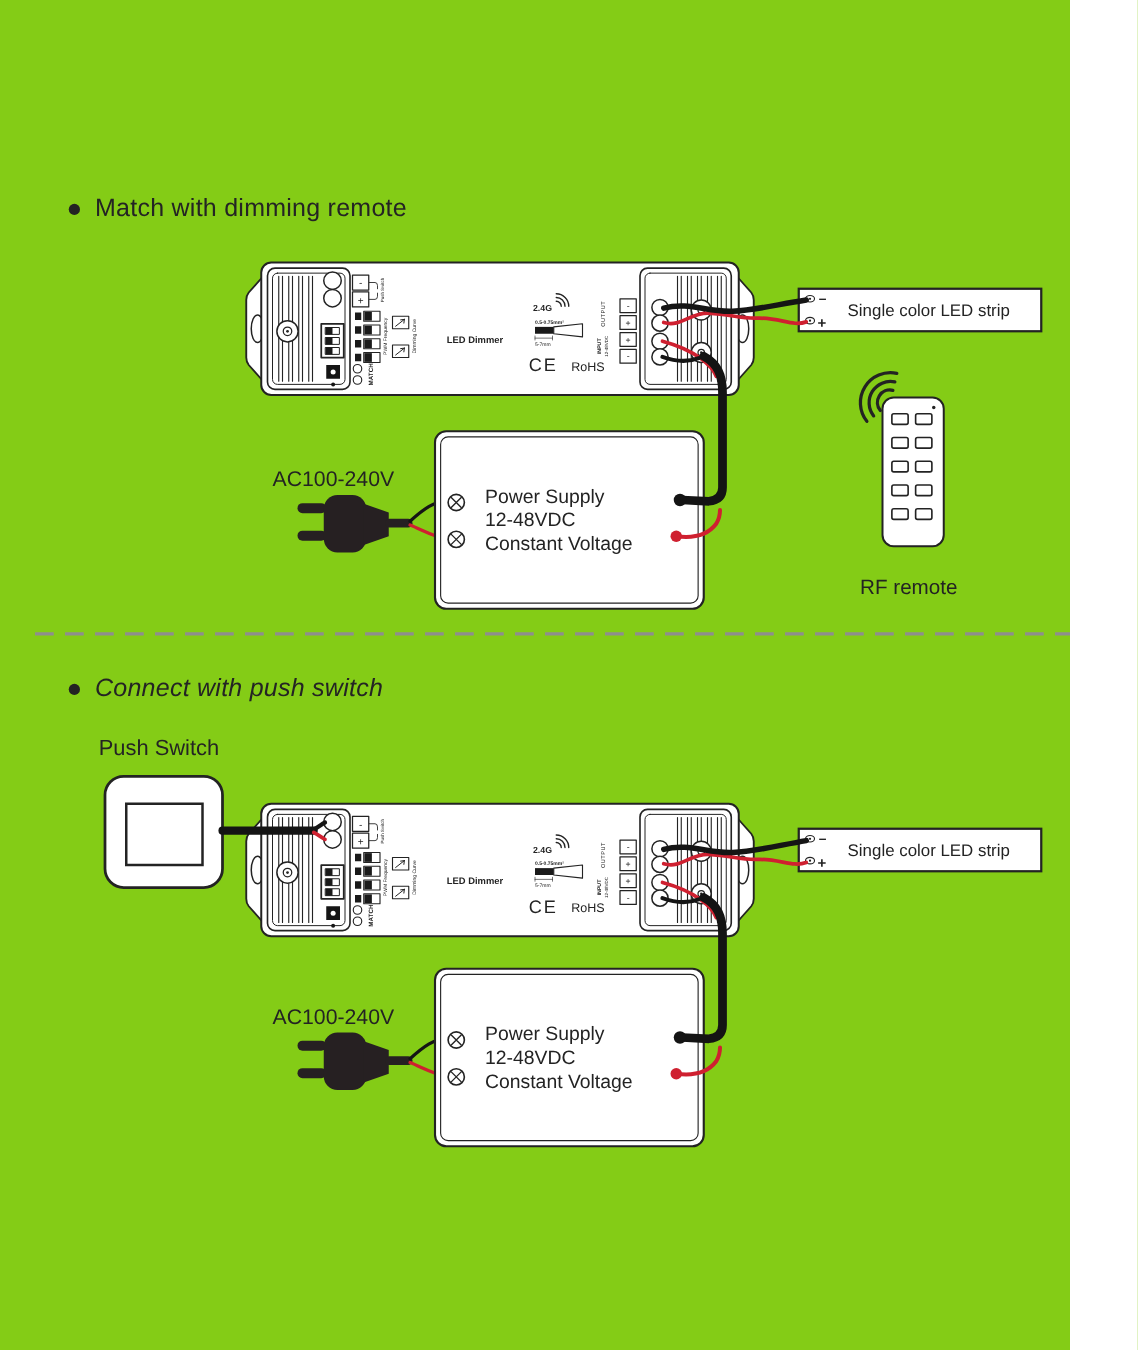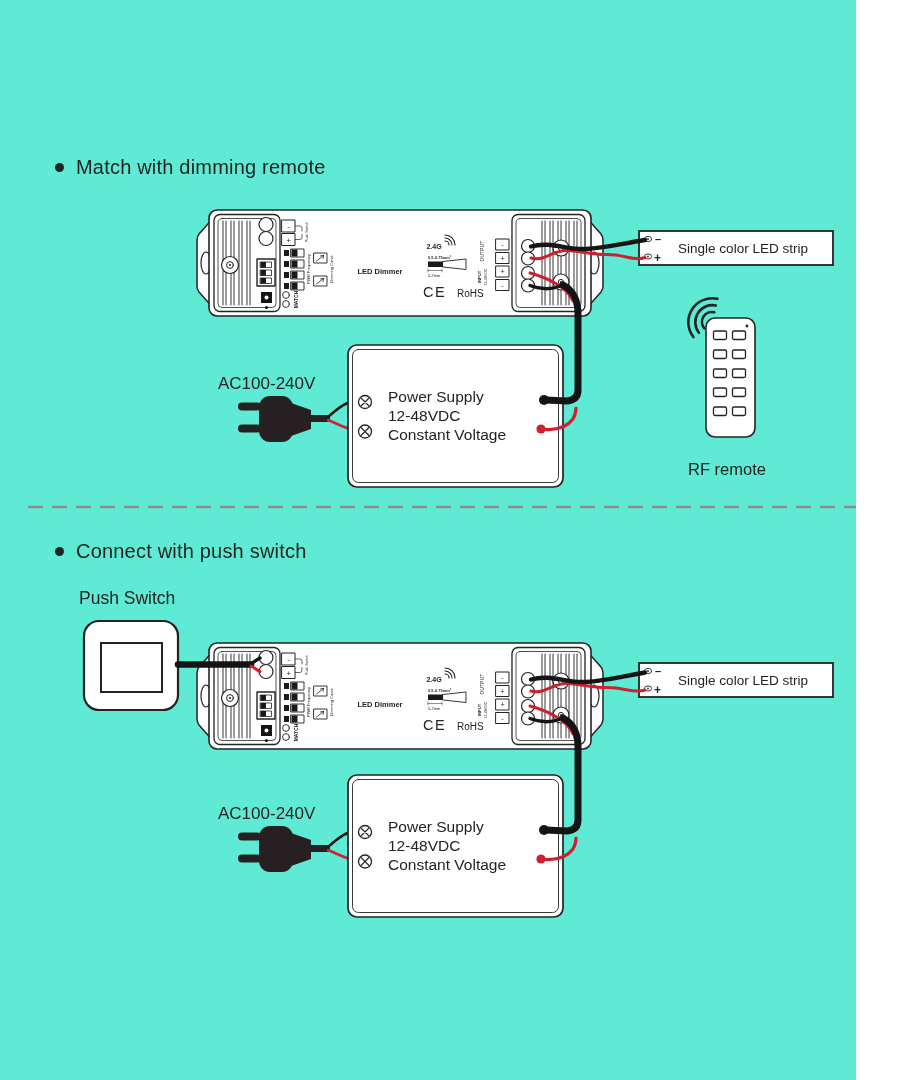--- a/index.html
+++ b/index.html
@@ -1,34 +1,34 @@
 <!DOCTYPE html>
 <html><head>
 <meta charset="utf-8">
 <style>
   html,body{margin:0;padding:0;background:#fff;}
-  .page{position:relative;width:856px;height:1080px;background:#5eead4;overflow:hidden;
+  .page{position:relative;width:856px;height:1080px;background:#84cc16;overflow:hidden;
         font-family:"Liberation Sans", sans-serif;color:#242424;}
   .heading{position:absolute;display:flex;align-items:center;gap:12px;
            font-size:20px;font-weight:500;letter-spacing:.2px;color:#242424;}
   .bullet{width:9px;height:9px;border-radius:50%;background:#232323;flex:0 0 auto;}
   .sublabel{position:absolute;font-size:17.5px;font-weight:500;color:#242424;}
   svg{position:absolute;left:0;top:0;}
   svg text{font-family:"Liberation Sans", sans-serif;fill:#232323;}
 </style>
 </head>
 <body>
 
 <div class="page">
 
   <div class="heading" style="left:55px;top:156px;">
     <div class="bullet"></div>
     <span>Match with dimming remote</span>
   </div>
-  <div class="heading" style="left:55px;top:540px;">
+  <div class="heading" style="left:55px;top:540px;font-style:italic;">
     <div class="bullet"></div>
     <span>Connect with push switch</span>
   </div>
   <div class="sublabel" style="left:79px;top:588px;">Push Switch</div>
 
   <svg width="910" height="1080" viewBox="0 0 910 1080">
     <defs>
 
       <g id="dimmer-def" stroke="#232323" stroke-linejoin="round" stroke-linecap="round">
 

